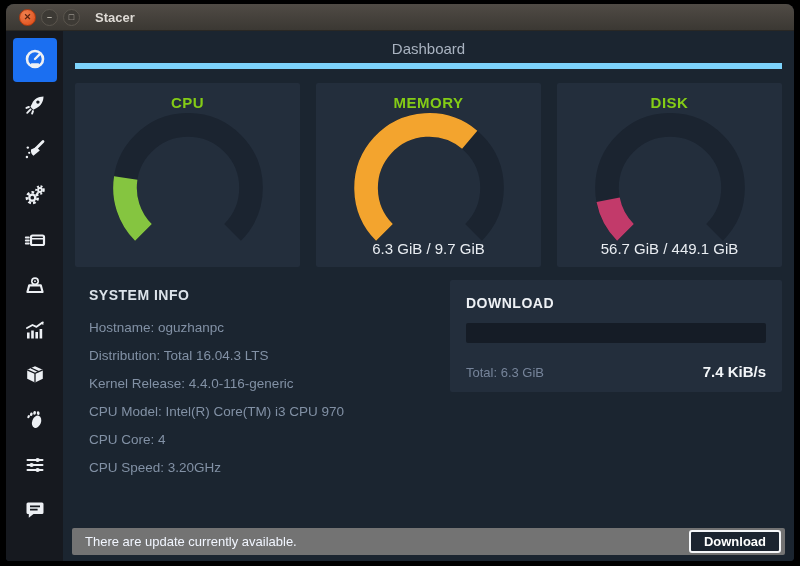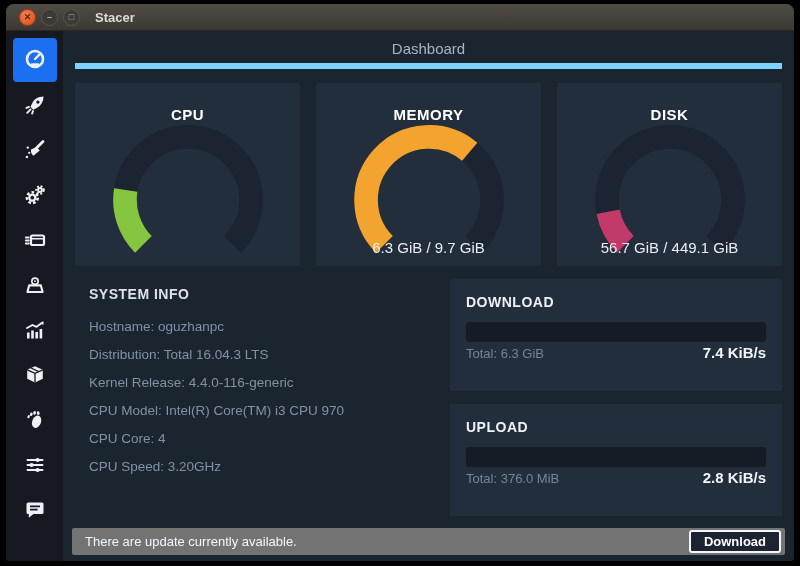--- a/index.html
+++ b/index.html
@@ -36,38 +36,38 @@
 
   
   .content { flex:1; display:flex; flex-direction:column; padding:0 12px; min-width:0; }
 
   .page-header { text-align:center; padding:9px 0 5px; border-bottom:6px solid #7dd3fc; }
   .page-header span { color:#a9b3c0; font-size:15px; }
 
   .gauges-row { display:flex; gap:16px; margin-top:14px; height:186px; }
   .gauge-card { flex:1; background:#232e3c; border-radius:2px; position:relative;
                 display:flex; flex-direction:column; align-items:center; }
-  .gauge-title { margin-top:23px; color:#ffffff; font-size:15px; font-weight:bold;
+  .gauge-title { margin-top:11px; color:#84cc16; font-size:15px; font-weight:bold;
                  letter-spacing:.5px; }
   .gauge-svg { margin-top:2px; width:150px; height:130px; }
   .gauge-value { position:absolute; bottom:10px; width:100%; text-align:center;
                  color:#e9edf2; font-size:15px; }
 
   .info-row { display:flex; margin-top:13px; height:238px; }
 
   .system-info { flex:1; padding:7px 10px 0 14px; }
   .si-title { color:#dce3ea; font-size:14px; font-weight:bold; letter-spacing:.5px; }
   .si-rows { margin-top:11px; }
   .si-row { color:#8291a5; font-size:13.5px; line-height:28px; white-space:nowrap; }
 
   .net-col { flex:0 0 332px; display:flex; flex-direction:column; gap:13px; }
   .net-card { height:112px; background:#232e3c; border-radius:2px; padding:15px 16px 0; }
   .net-title { color:#eef1f5; font-size:14px; font-weight:bold; letter-spacing:.5px; }
   .net-bar { margin-top:12px; height:20px; background:#151c26; border-radius:2px; }
-  .net-footer { margin-top:2px; display:flex; align-items:baseline;
+  .net-footer { margin-top:20px; display:flex; align-items:baseline;
                 justify-content:space-between; }
   .net-total { color:#76849a; font-size:13px; }
   .net-speed { color:#f2f5f8; font-size:15px; font-weight:bold; }
 
   .notification { margin:12px -3px 6px; height:27px; flex:0 0 27px; background:#737373;
                   border-radius:2px; display:flex; align-items:center;
                   padding:0 4px 0 13px; }
   .notif-text { color:#f2f6ff; font-size:13px; flex:1; }
   .notif-btn { background:#1b2430; color:#fff; font-size:13px; font-weight:bold;
                border:2px solid #f4f6f9; border-radius:3px; padding:2px 13px;
@@ -234,28 +234,20 @@
 
         <div class="net-col">
           <div class="net-card">
             <div class="net-title">DOWNLOAD</div>
             <div class="net-bar"></div>
             <div class="net-footer">
               <span class="net-total">Total: 6.3 GiB</span>
               <span class="net-speed">7.4 KiB/s</span>
             </div>
           </div>
-          <div class="net-card">
-            <div class="net-title">UPLOAD</div>
-            <div class="net-bar"></div>
-            <div class="net-footer">
-              <span class="net-total">Total: 376.0 MiB</span>
-              <span class="net-speed">2.8 KiB/s</span>
-            </div>
-          </div>
         </div>
       </div>
 
       <div class="notification">
         <span class="notif-text">There are update currently available.</span>
         <button class="notif-btn">Download</button>
       </div>
 
     </div>
   </div>

